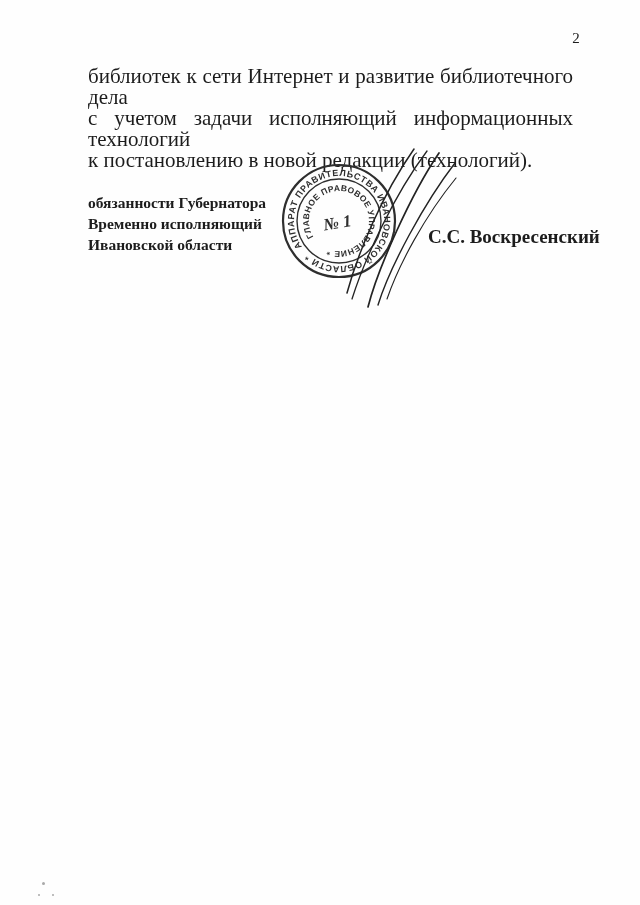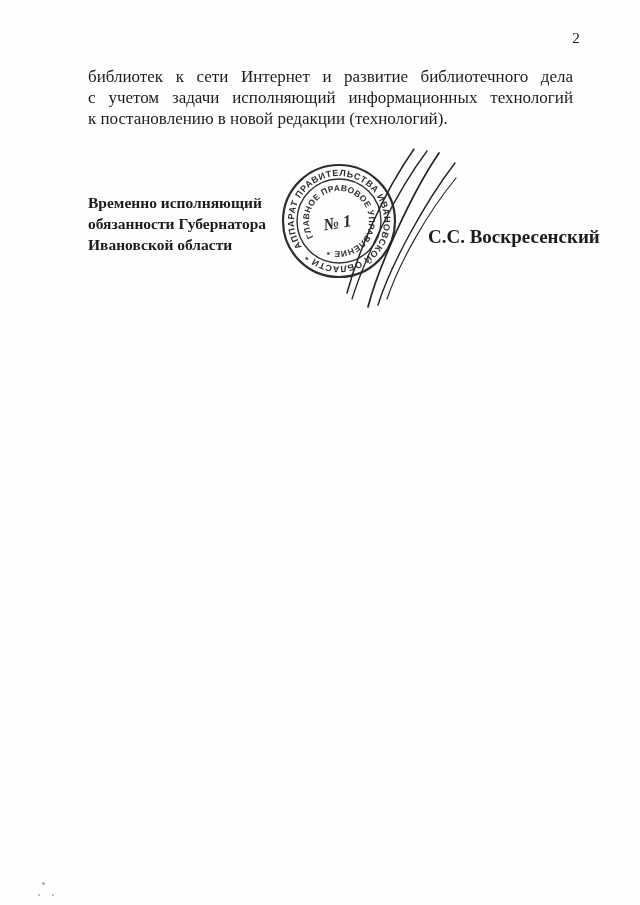--- a/index.html
+++ b/index.html
@@ -10,21 +10,21 @@
     font-family:"Liberation Serif", serif;
     color:#1c1c1c;
     overflow:hidden;
   }
   .page-number{
     position:absolute;left:566px;top:30px;width:20px;
     font-size:15px;text-align:center;
   }
   .paragraph{
     position:absolute;left:88px;top:66px;width:485px;
-    font-size:17px;line-height:21px;
+    font-size:21px;line-height:21px;
   }
   .pline{width:100%;}
   .pline.just{
     text-align:justify;
     text-align-last:justify;
     text-justify:inter-word;
   }
   .sig-title{
     position:absolute;left:88px;top:192px;width:210px;
     font-size:15.5px;line-height:21px;font-weight:bold;
@@ -60,22 +60,22 @@
 
   <div class="page-number">2</div>
 
   <div class="paragraph">
     <div class="pline just">библиотек к сети Интернет и развитие библиотечного дела</div>
     <div class="pline just">с учетом задачи исполняющий информационных технологий</div>
     <div class="pline">к постановлению в новой редакции (технологий).</div>
   </div>
 
   <div class="sig-title">
+    <div class="pline">обязанности Губернатора</div>
     <div class="pline">Временно исполняющий</div>
-    <div class="pline">обязанности Губернатора</div>
     <div class="pline">Ивановской области</div>
   </div>
 
   <svg class="stamp-svg" viewBox="0 0 192 178" xmlns="http://www.w3.org/2000/svg">
     <defs>
       <path id="outerArc" d="M 19,83 A 45,45 0 1 1 109,83 A 45,45 0 1 1 19,83"></path>
       <path id="innerArc" d="M 34,83 A 30,30 0 1 1 94,83 A 30,30 0 1 1 34,83"></path>
     </defs>
 
     <circle cx="64" cy="83" r="56" fill="none" stroke="#2e2e2e" stroke-width="2.2"></circle>

